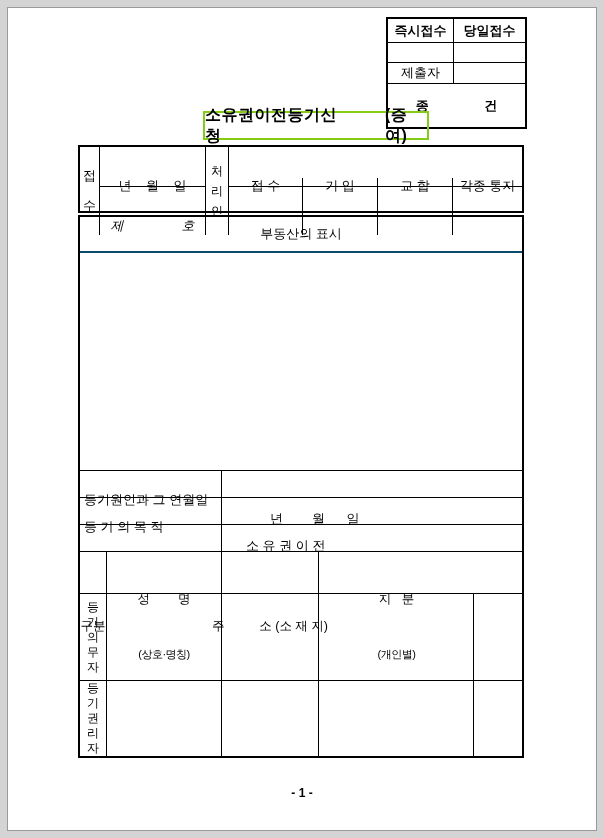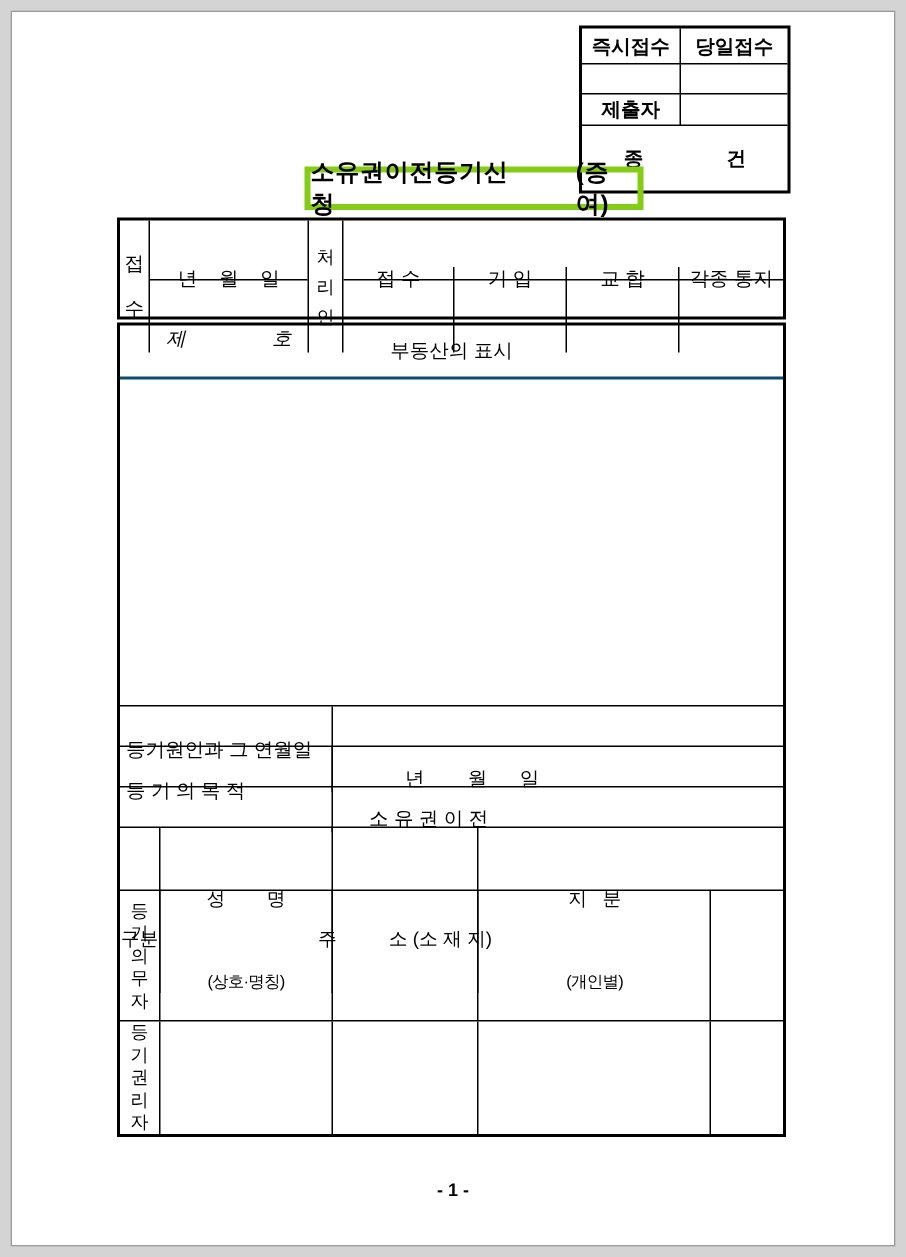--- a/index.html
+++ b/index.html
@@ -31,21 +31,21 @@
   .receipt-box .c { display:flex; align-items:center; justify-content:center; font-size:13px; }
   .rb-r1 { border-bottom:1px solid #000; font-weight:bold; }
   .rb-r2 { border-bottom:1px solid #000; }
   .rb-r3 { border-bottom:1px solid #000; }
   .rb-colline { border-right:1px solid #000; }
   .rb-total { grid-column:1 / 3; display:flex; align-items:center; justify-content:space-around; font-weight:bold; font-size:13px; }
 
   
   .title-box {
     left:195px; top:103px; width:226px; height:29px;
-    border:4px solid #84cc16;
+    border:2px solid #84cc16;
     display:flex; align-items:center; justify-content:center;
     font-size:16px; font-weight:bold; letter-spacing:0.5px;gap:40px;
   }
   .title-suffix { font-weight:900; }
 
   
   .ht {
     left:70px; top:137px; width:446px; height:68px;
     border:2px solid #000;
     display:grid;
@@ -95,21 +95,21 @@
 </head>
 <body>
 
 <div class="page">
 
   <div class="abs receipt-box">
     <div class="c rb-r1 rb-colline">즉시접수</div>
     <div class="c rb-r1">당일접수</div>
     <div class="c rb-r2 rb-colline"></div>
     <div class="c rb-r2"></div>
-    <div class="c rb-r3 rb-colline" style="font-weight:bold;">제출자</div>
+    <div class="c rb-r3 rb-colline" style="font-weight:normal;">제출자</div>
     <div class="c rb-r3"></div>
     <div class="rb-total">
       <span>종</span>
       <span>건</span>
     </div>
   </div>
 
   <div class="abs title-box">
     <span>소유권이전등기신청</span>
       <span class="title-suffix">(증여)</span>

